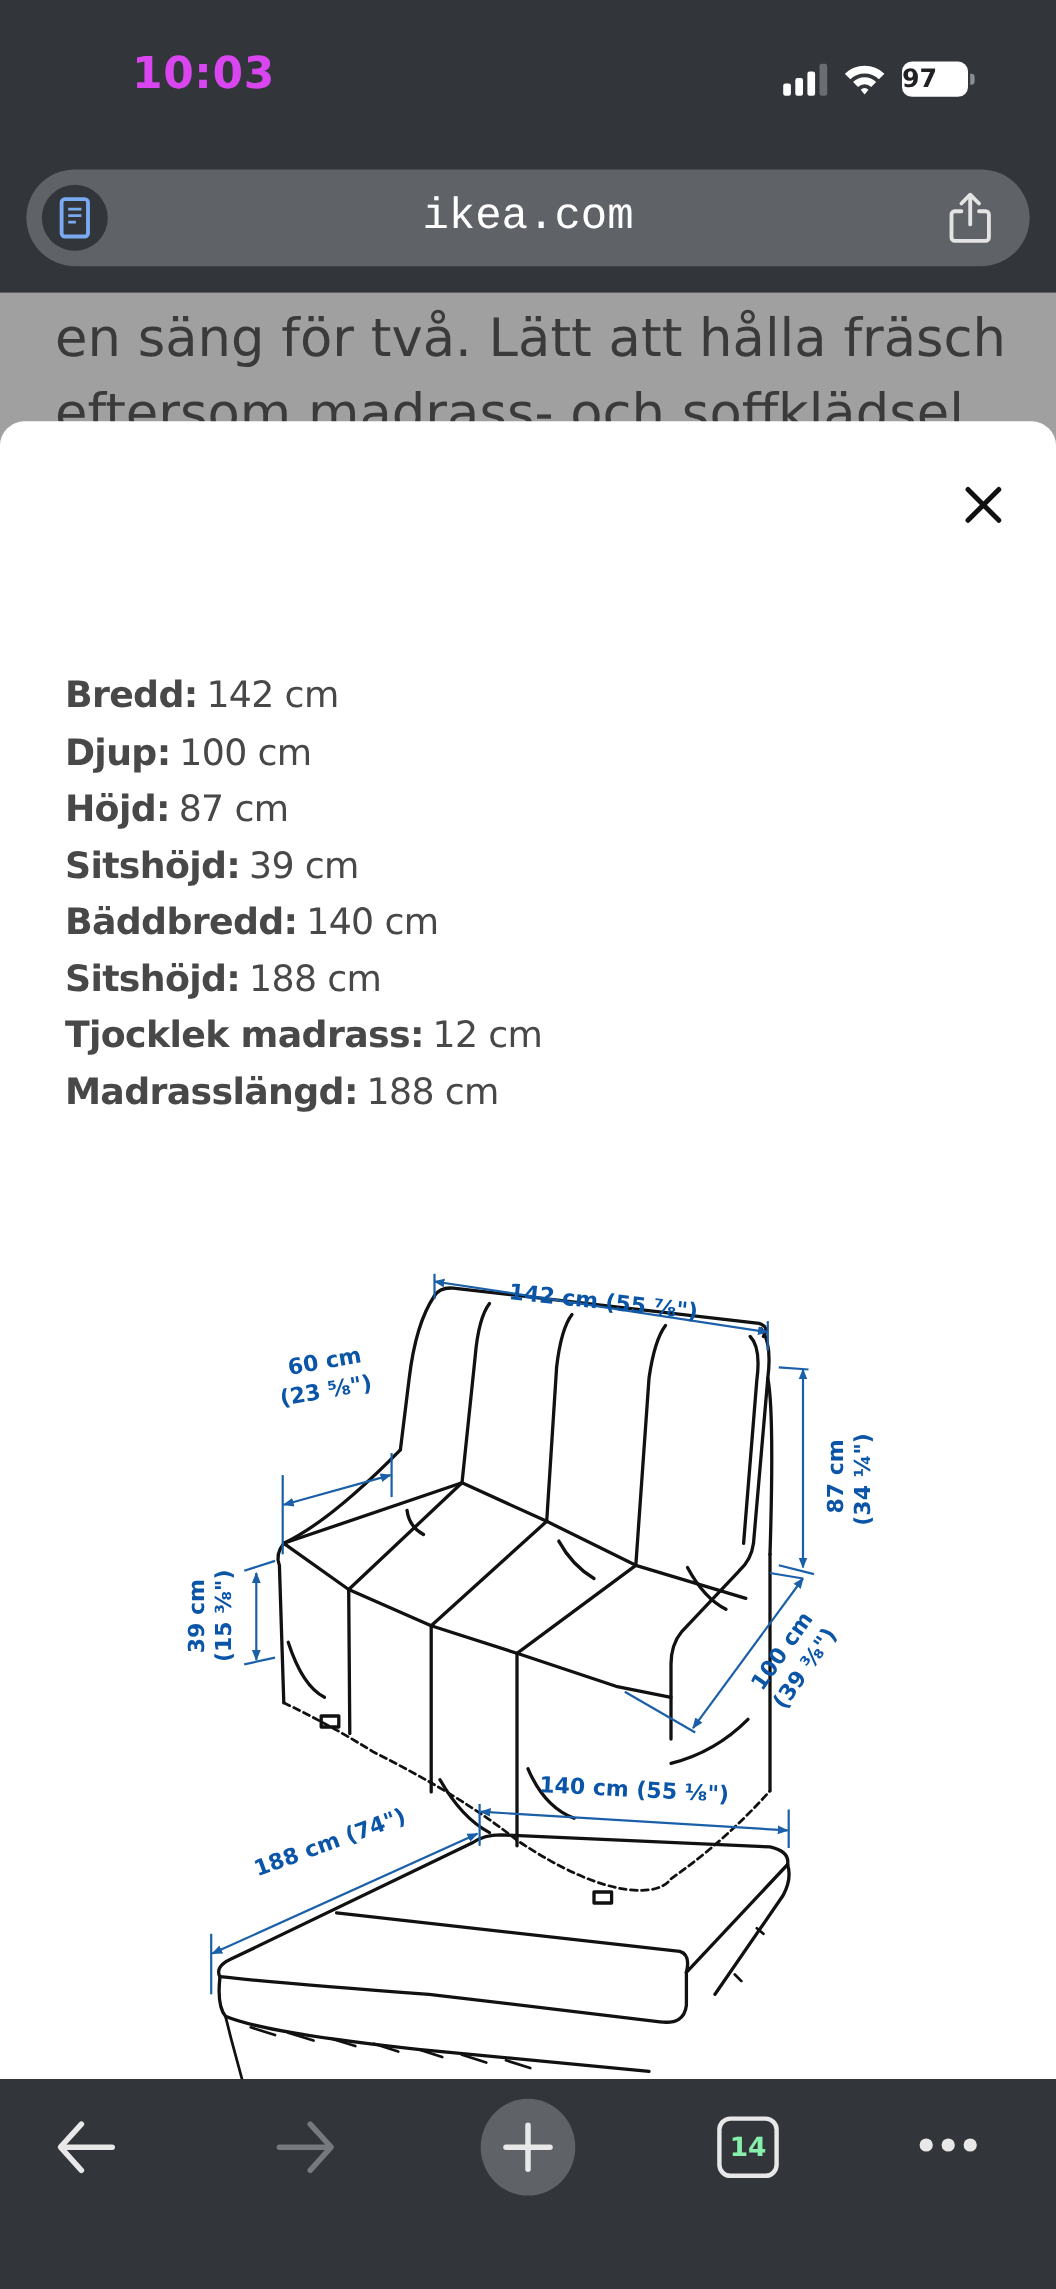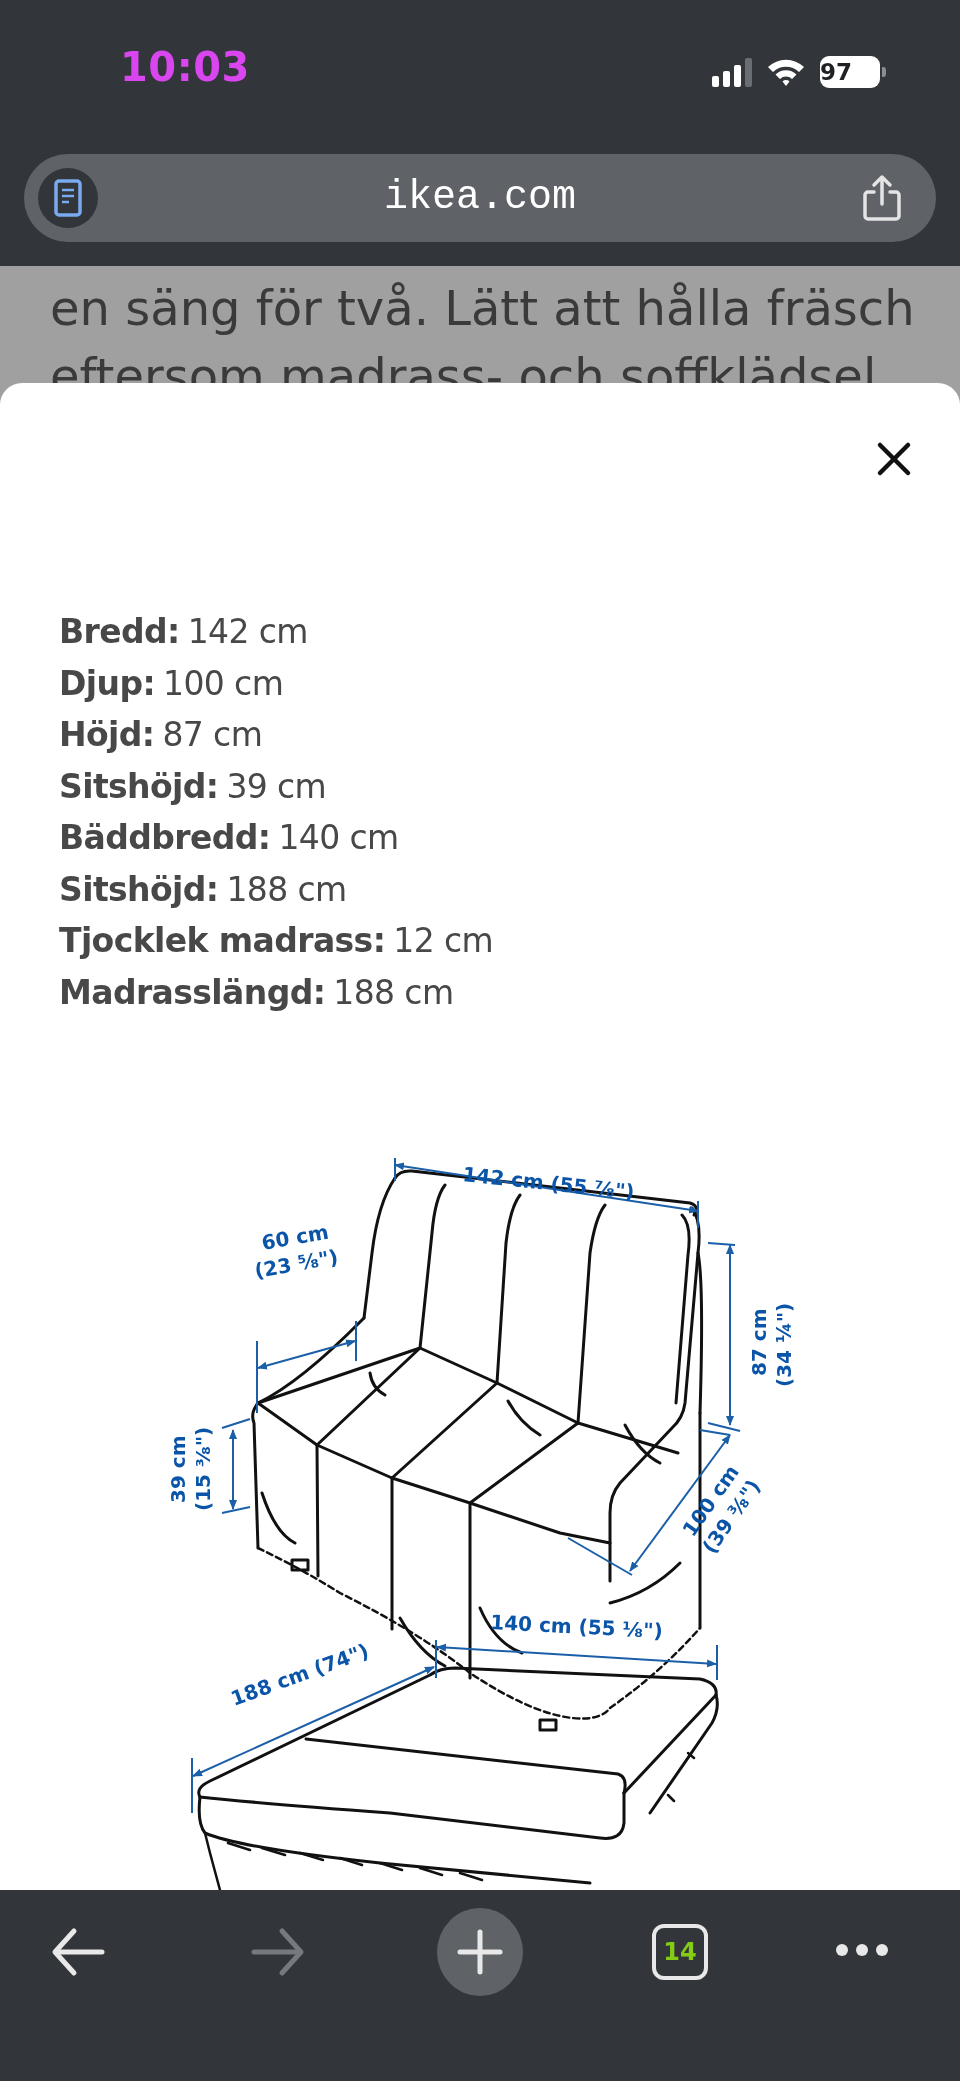--- a/index.html
+++ b/index.html
@@ -33,21 +33,21 @@
     .spec-row { height: 51.5px; font-size: 33px; color: #484848; white-space: nowrap; font-family: "DejaVu Sans", sans-serif; letter-spacing: -0.6px; }
     .spec-label { font-weight: 700; color: #484848; }
     .spec-value { font-weight: 400; margin-left: 8px; }
 
     .diagram { position: absolute; left: 0; top: 0; width: 960px; height: 1507px; pointer-events: none; }
     .dim-text { fill: #0b55a8; font-weight: 700; font-family: "DejaVu Sans", sans-serif; }
 
     
     .toolbar { position: absolute; left: 0; top: 1890px; width: 960px; height: 191px; background: #323539; }
     .tb-item { position: absolute; top: 0; display: flex; align-items: center; justify-content: center; }
-    .tab-count { position: absolute; left: 652px; top: 34px; width: 56px; height: 56px; border: 4px solid #e8e8e8; border-radius: 12px; color: #84cc16; font-size: 24px; font-weight: 600; display: flex; align-items: center; justify-content: center; font-family: "DejaVu Sans", sans-serif; }
+    .tab-count { position: absolute; left: 652px; top: 34px; width: 56px; height: 56px; border: 4px solid #e8e8e8; border-radius: 12px; color: #86efac; font-size: 24px; font-weight: 600; display: flex; align-items: center; justify-content: center; font-family: "DejaVu Sans", sans-serif; }
     .new-tab-btn { position: absolute; left: 437px; top: 18px; width: 86px; height: 88px; border-radius: 50%; background: #5f6367; display: flex; align-items: center; justify-content: center; }
   </style>
 </head>
 <body>
 
 <div class="status-bar">
   <div class="status-time">10:03</div>
   <div class="status-icons">
     <div class="signal">
       <span style="height:11px"></span>

